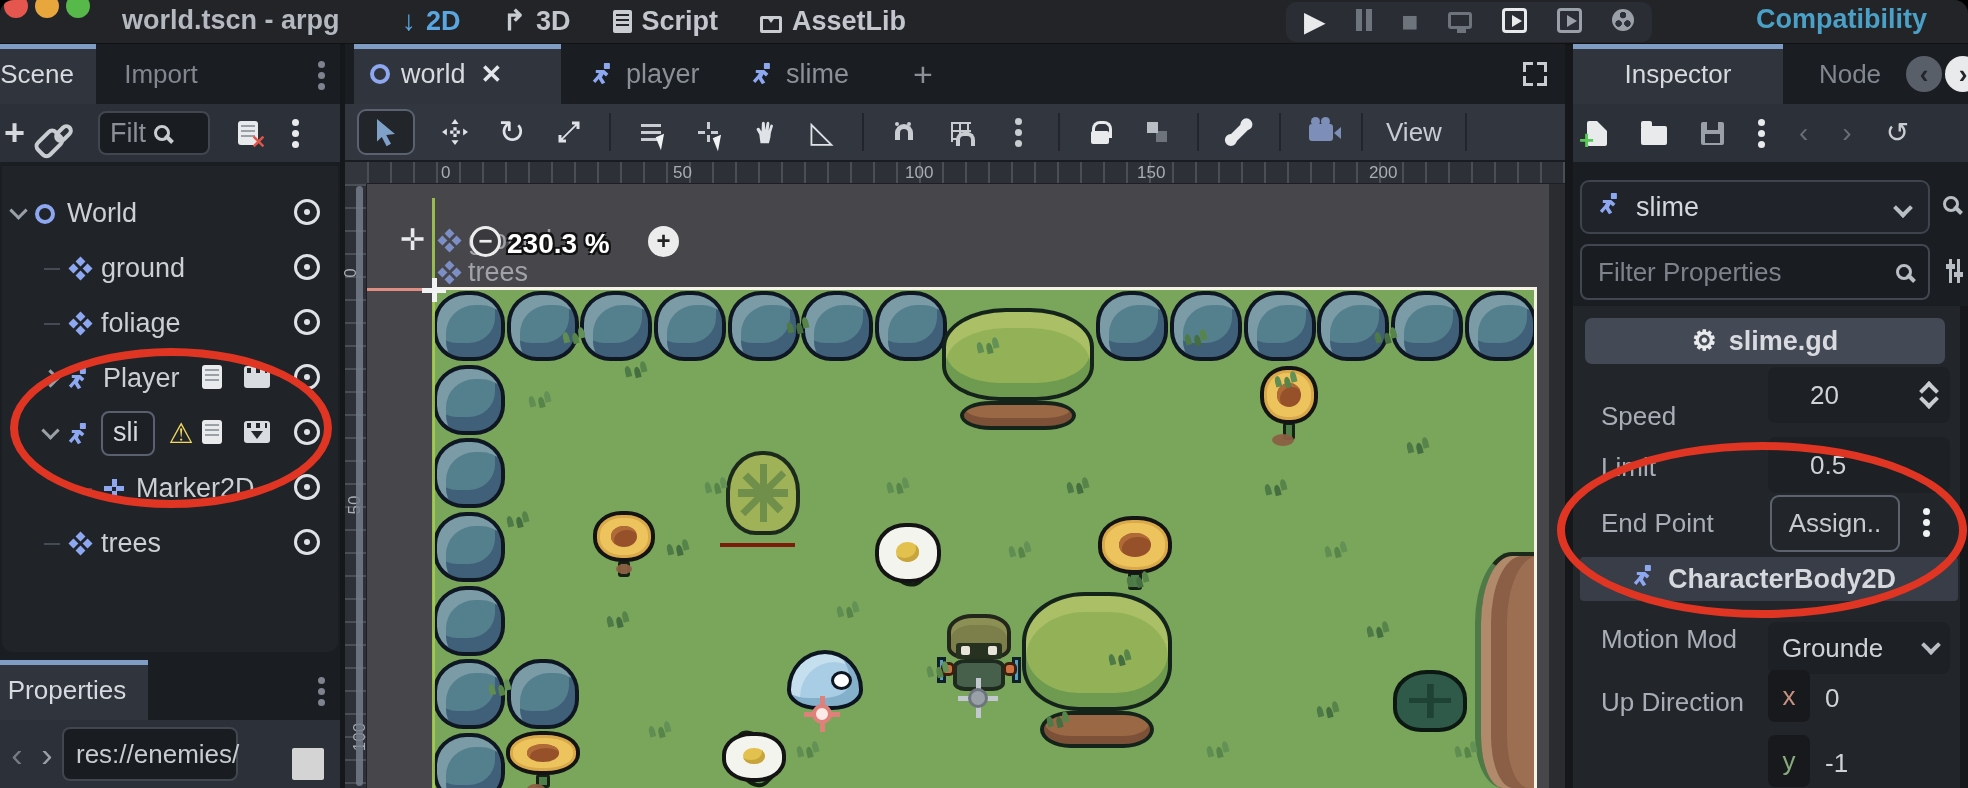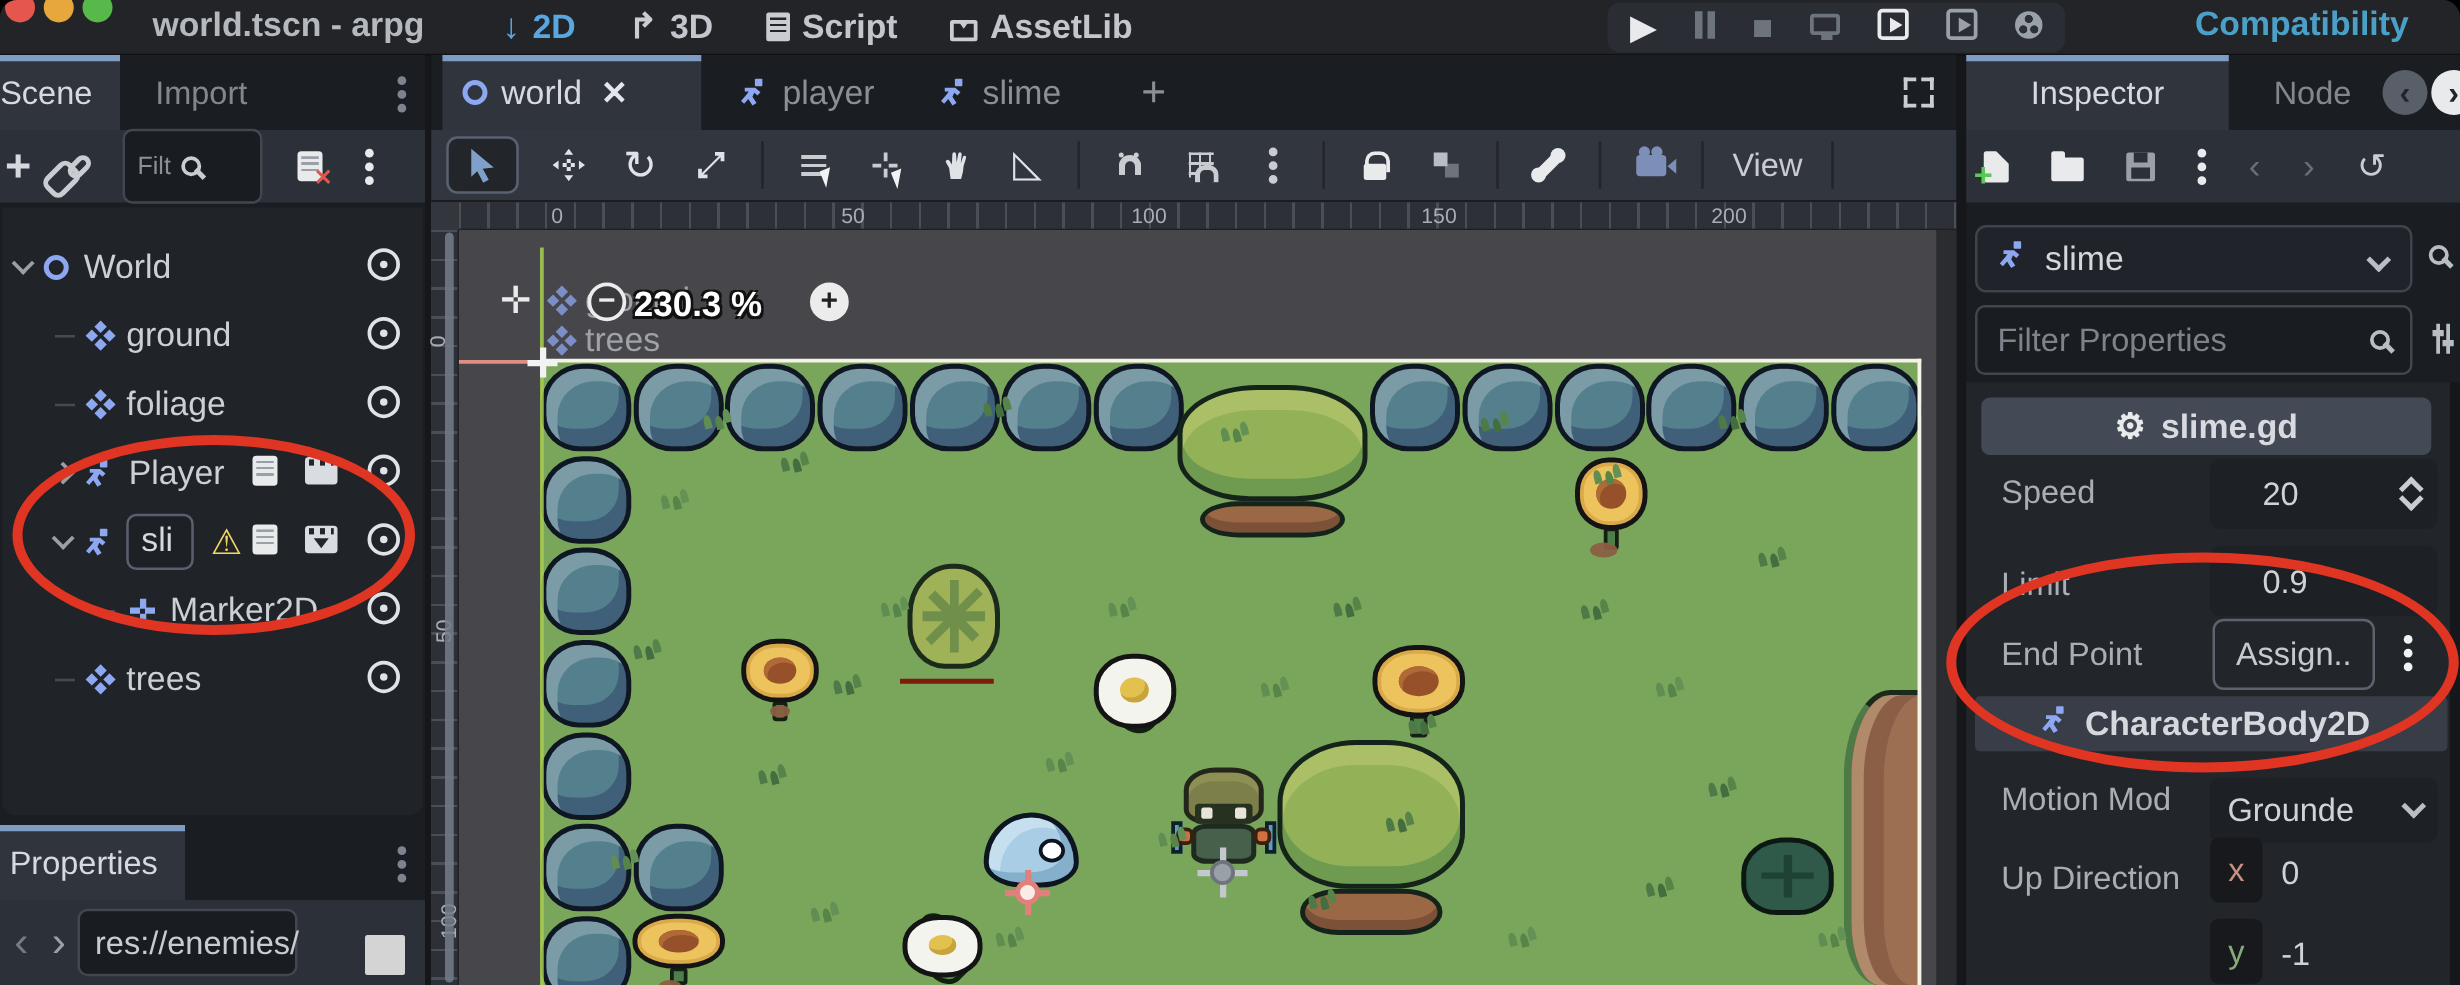--- a/index.html
+++ b/index.html
@@ -271,21 +271,21 @@
           <span>Scene</span>
         </div>
       <div class="dtab" style="left:106px;width:110px">
           <span>Import</span>
         </div>
       <span class="ic ic-dots3" style="position:absolute;left:318px;top:17px;color:#7e838f"></span>
     </div>
     <div class="panelbar">
       <span class="ic ic-plusg" style="margin-left:-4px">+</span>
       <span class="ic ic-chain" style="margin-left:10px"></span>
-      <div class="inputbox" style="width:112px;height:60px;padding:0 10px;font-size:20px;margin-left:6px">
+      <div class="inputbox" style="width:112px;height:44px;padding:0 10px;font-size:27px;margin-left:6px">
         <span>Filt</span>
         <span class="ic ic-mag" style="margin-left:8px;color:#c9cdd2"></span>
       </div>
       <span class="ic ic-script ic-sx" style="margin-left:6px"></span>
       <span class="ic ic-dots3" style="color:#e8eaec;margin-left:12px"></span>
     </div>
     <div class="tree" id="scenetree">
         <div class="trow" style="top: 20px;">
           <span style="width:10px;flex:none"></span>
           <span class="tarrow open"></span>
@@ -733,31 +733,31 @@
     </div>
     <span class="ic ic-sliders" style="position:absolute;left:372px;top:215px;color:#b9bec4"></span>
 
     <div class="inspcontent">
       <div class="scripthead">
         <span class="glyph" style="color:#e8eaec">⚙</span>
         <span>slime.gd</span>
       </div>
 
       <div>
-        <span class="prow-label" style="top:72px">Speed</span>
+        <span class="prow-label" style="top:95px">Speed</span>
         <div class="pvbox" style="top:61px;height:56px">
           <span style="margin-left:42px">20</span>
           <span class="ic ic-spin" style="position:absolute;right:14px"></span>
         </div>
       </div>
 
       <div>
         <span class="prow-label" style="top:146px">Limit</span>
         <div class="pvbox" style="top:131px;height:56px">
-          <span style="margin-left:42px">0.9</span>
+          <span style="margin-left:42px">0.5</span>
         </div>
       </div>
 
       <div>
         <span class="prow-label" style="top:202px">End Point</span>
         <div class="assignbtn" style="top:189px;height:57px">
           <span>Assign..</span>
         </div>
         <span class="ic ic-dots3" style="position:absolute;left:350px;top:202px;color:#f0f2f4"></span>
       </div>

